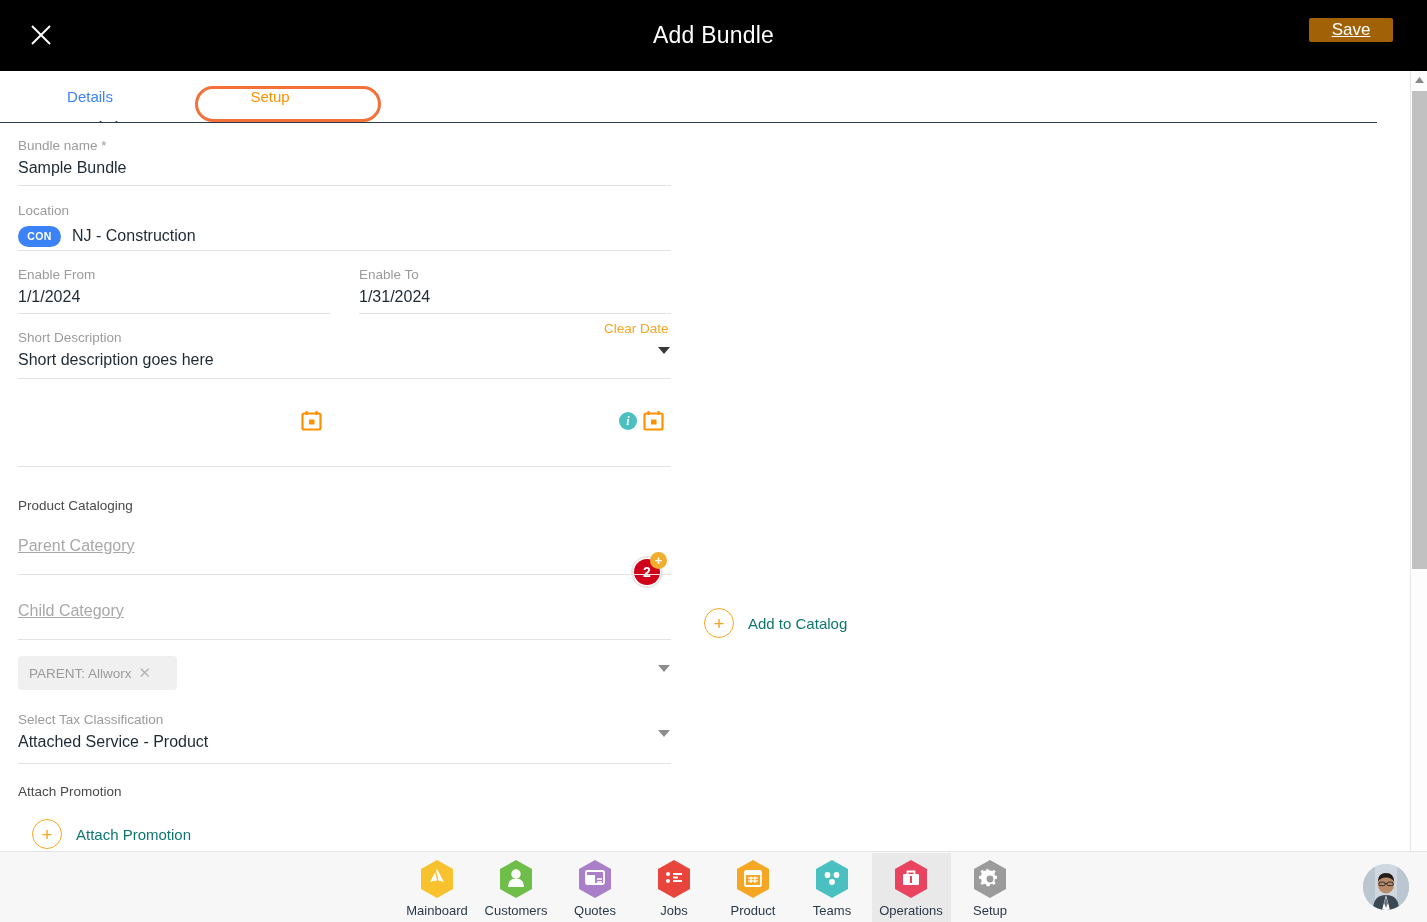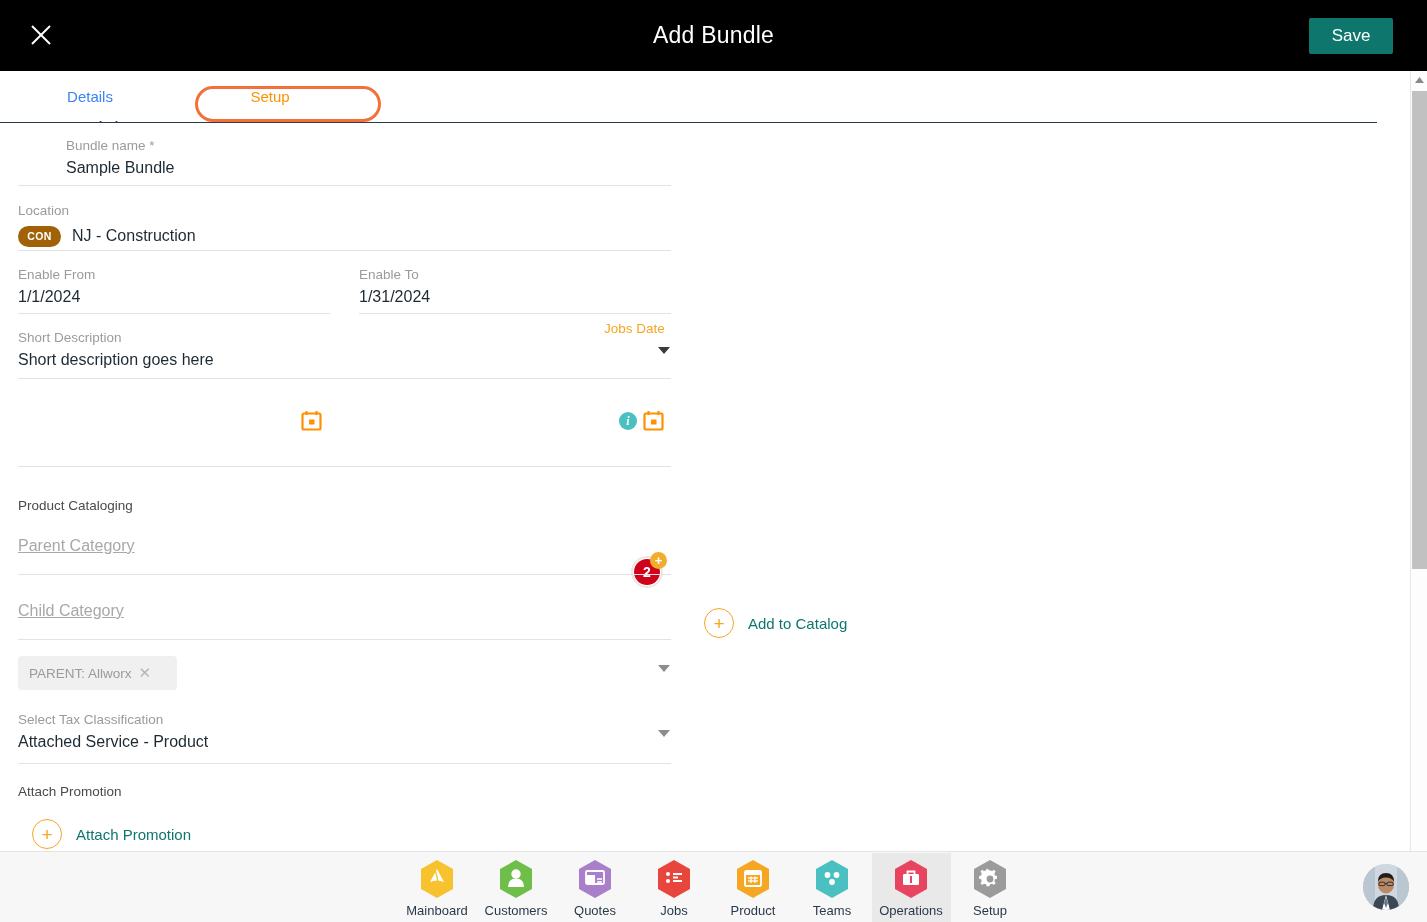--- a/index.html
+++ b/index.html
@@ -22,24 +22,25 @@
     display: flex; align-items: center; justify-content: center;
   }
   .close-btn svg { display: block; }
   .title-text {
     position: absolute; left: 0; top: 0; width: 1427px; height: 71px;
     display: flex; align-items: center; justify-content: center;
     color: #ffffff; font-size: 23px; letter-spacing: .2px;
   }
   .save-btn {
     position: absolute; right: 34px; top: 18px;
-    width: 84px; height: 36px; background: #0f766e;
+    width: 84px; height: 24px; background: #a16207;
     color: #ffffff; font-size: 17px; border: none; cursor: pointer;
     display: flex; align-items: center; justify-content: center;
     border-radius: 2px;
+    text-decoration: underline;
   }
 
   
   .tabs-wrap {
     position: absolute; top: 71px; left: 0; width: 1396px; height: 52px;
     background: #ffffff;
   }
   .tabs-row {
     position: absolute; left: 0; top: 0; width: 1396px; height: 50px;
     display: flex; align-items: center;
@@ -82,21 +83,21 @@
   .caret-down {
     position: absolute; width: 0; height: 0;
     border-left: 6px solid transparent; border-right: 6px solid transparent;
     border-top: 7px solid #3a3a3a; cursor: pointer;
   }
   .caret-down.light { border-top-color: #8c8c8c; }
 
   .chip-con {
     display: inline-flex; align-items: center; justify-content: center;
     width: 43px; height: 21px; border-radius: 11px;
-    background: #a16207; color: #ffffff;
+    background: #3b82f6; color: #ffffff;
     font-size: 10.5px; font-weight: bold; letter-spacing: .4px;
     vertical-align: middle;
   }
 
   .cal-icon { position: absolute; width: 21px; height: 21px; cursor: pointer; }
   .info-icon {
     position: absolute; width: 18px; height: 18px; border-radius: 50%;
     background: #4BC0C0; color: #ffffff;
     font-size: 12px; font-style: italic; font-weight: bold;
     display: flex; align-items: center; justify-content: center;
@@ -212,21 +213,21 @@
   <div class="tabs-line"></div>
   <div class="tab-caret">
     <svg width="19" height="11" viewBox="0 0 19 11">
       <polyline points="1,0 9.5,9 18,0" fill="none" stroke="#2b3a4a" stroke-width="1.4"></polyline>
     </svg>
   </div>
   <div class="setup-highlight"></div>
 
   <div class="content">
 
-    <div class="field" style="left:18px; top:14px;margin-left:48px;">
+    <div class="field" style="left:18px; top:14px;">
       <div class="flabel">Bundle name *</div>
       <div class="fvalue">Sample Bundle</div>
     </div>
     <div class="underline" style="left:18px; top:62px; width:653px;"></div>
 
     <div class="field" style="left:18px; top:79px;">
       <div class="flabel">Location</div>
       <div style="display:flex; align-items:center; gap:11px; margin-top:3px;">
         <span class="chip-con">CON</span>
         <span class="fvalue">NJ - Construction</span>
@@ -256,21 +257,21 @@
     <div class="info-icon" style="left:619px; top:289px;">i</div>
     <div class="cal-icon" style="left:643px; top:287px;">
       <svg width="21" height="21" viewBox="0 0 21 21">
         <rect x="1.5" y="3.5" width="18" height="16" rx="1.6" fill="none" stroke="#FF9100" stroke-width="2.2"></rect>
         <line x1="5.5" y1="1" x2="5.5" y2="5" stroke="#FF9100" stroke-width="2.2"></line>
         <line x1="15.5" y1="1" x2="15.5" y2="5" stroke="#FF9100" stroke-width="2.2"></line>
         <rect x="8" y="9.5" width="5.5" height="5" fill="#FF9100"></rect>
       </svg>
     </div>
     <div class="underline" style="left:359px; top:190px; width:312px;"></div>
-    <div class="clear-date" style="left:604px; top:198px;">Jobs Date</div>
+    <div class="clear-date" style="left:604px; top:198px;">Clear Date</div>
 
     <div class="field" style="left:18px; top:206px;">
       <div class="flabel">Short Description</div>
       <div class="fvalue">Short description goes here</div>
     </div>
     <div class="underline" style="left:18px; top:255px; width:653px;"></div>
 
     <div class="badge-wrap" style="left:627px; top:428px;">
       <div class="badge-ring"></div>
       <div class="badge-circle">2</div>

